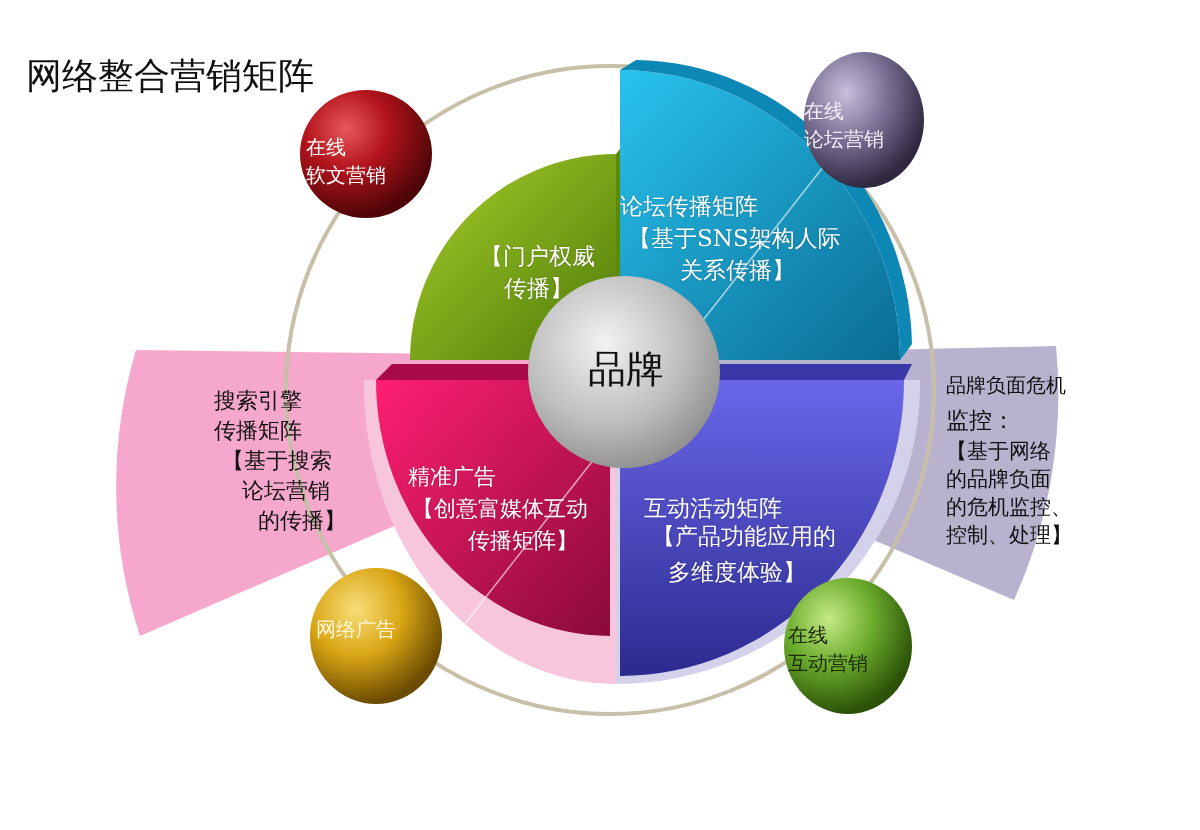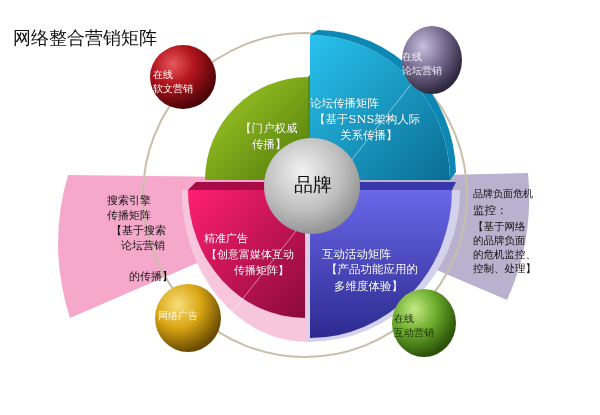--- a/index.html
+++ b/index.html
@@ -129,21 +129,21 @@
   <div>互动活动矩阵</div>
   <div style="padding-left:4px;font-family:Liberation Mono, monospace;">【产品功能应用的</div>
   <div style="padding-left:12px;">多维度体验】</div>
 </div>
 
 <div class="lbl dark" style="left:107px; top:193px; font-size:11px; line-height:15px;">
   <div>搜索引擎</div>
   <div>传播矩阵</div>
   <div style="padding-left:4px;">【基于搜索</div>
   <div style="padding-left:14px;">论坛营销</div>
-  <div style="padding-left:22px;margin-top:16px;">的传播】</div>
+  <div style="padding-left:22px;">的传播】</div>
 </div>
 
 <div class="lbl dark" style="left:473px; top:186px; font-size:10.5px; line-height:14px;">
   <div style="font-size:10px; line-height:16px;">品牌负面危机</div>
   <div style="font-size:11.5px; line-height:17px;">监控：</div>
   <div>【基于网络</div>
   <div>的品牌负面</div>
   <div>的危机监控、</div>
   <div>控制、处理】</div>
 </div>

